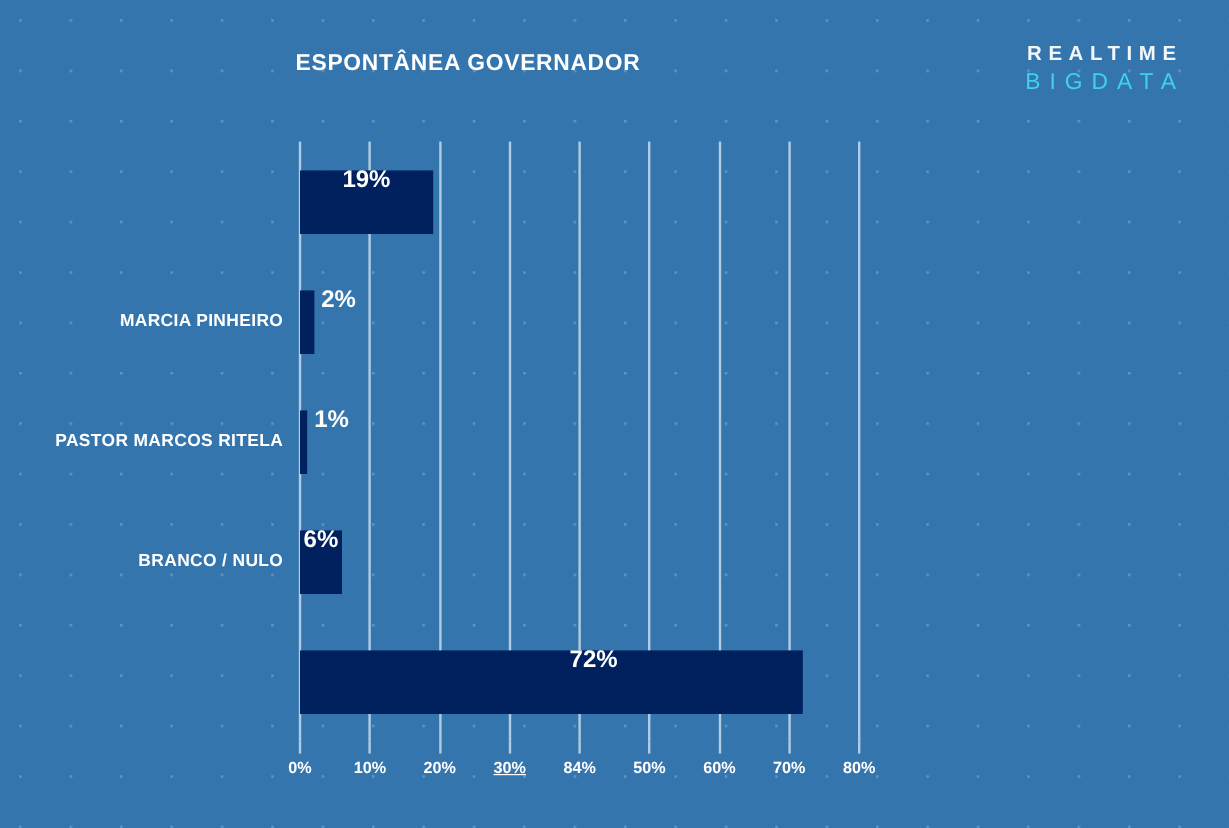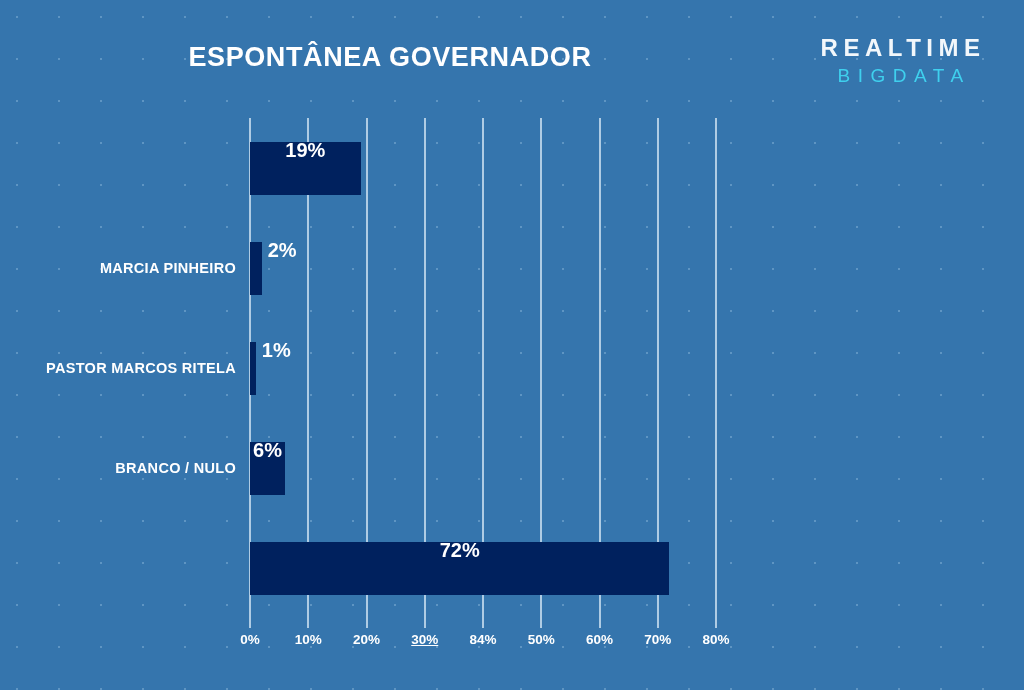--- a/index.html
+++ b/index.html
@@ -28,37 +28,37 @@
   }
 
   
   #chart-title {
     position: absolute;
     left: 0;
     top: 42px;
     width: 780px;
     text-align: center;
     color: #ffffff;
-    font-size: 27px;
+    font-size: 19px;
     font-weight: bold;
     letter-spacing: 0.6px;
     white-space: nowrap;
   }
 
   #brand-logo {
     position: absolute;
     right: 44px;
     top: 36px;
     text-align: right;
     line-height: 1;
   }
   #brand-primary {
     display: block;
     color: #f2f7fb;
-    font-size: 24px;
+    font-size: 17px;
     font-weight: bold;
     letter-spacing: 5.5px;
     margin-right: -5.5px;
   }
   #brand-secondary {
     display: block;
     color: #3fd0ee;
     font-size: 19px;
     font-weight: normal;
     letter-spacing: 7.5px;
@@ -197,21 +197,21 @@
           <div class="bar" style="width: 5.825px; background: rgb(0, 33, 94);"></div>
           <div class="bar-value outside" style="left: 5.825px;">1%</div>
         </div>
         <div class="bar-row" style="top: 300px; height: 100px;">
           <div class="cat-label">BRANCO / NULO</div>
           <div class="bar" style="width: 34.95px; background: rgb(0, 33, 94);"></div>
           <div class="bar-value inside" style="width: 34.95px;">6%</div>
         </div>
         <div class="bar-row" style="top: 400px; height: 100px;">
           <div class="bar" style="width: 419.4px; background: rgb(0, 33, 94);"></div>
-          <div class="bar-value inside" style="width: 419.4px;">72%</div>
+          <div class="bar-value inside" style="width: 419.4px; padding-left: 35px;">72%</div>
         </div>
       </div>
     <div id="ticklabels">
         <div class="tick-label" style="left: 0px;">0%</div>
         <div class="tick-label" style="left: 58.25px;">10%</div>
         <div class="tick-label" style="left: 116.5px;">20%</div>
         <div class="tick-label" style="left: 174.75px; text-decoration: underline;">30%</div>
         <div class="tick-label" style="left: 233px;">84%</div>
         <div class="tick-label" style="left: 291.25px;">50%</div>
         <div class="tick-label" style="left: 349.5px;">60%</div>

